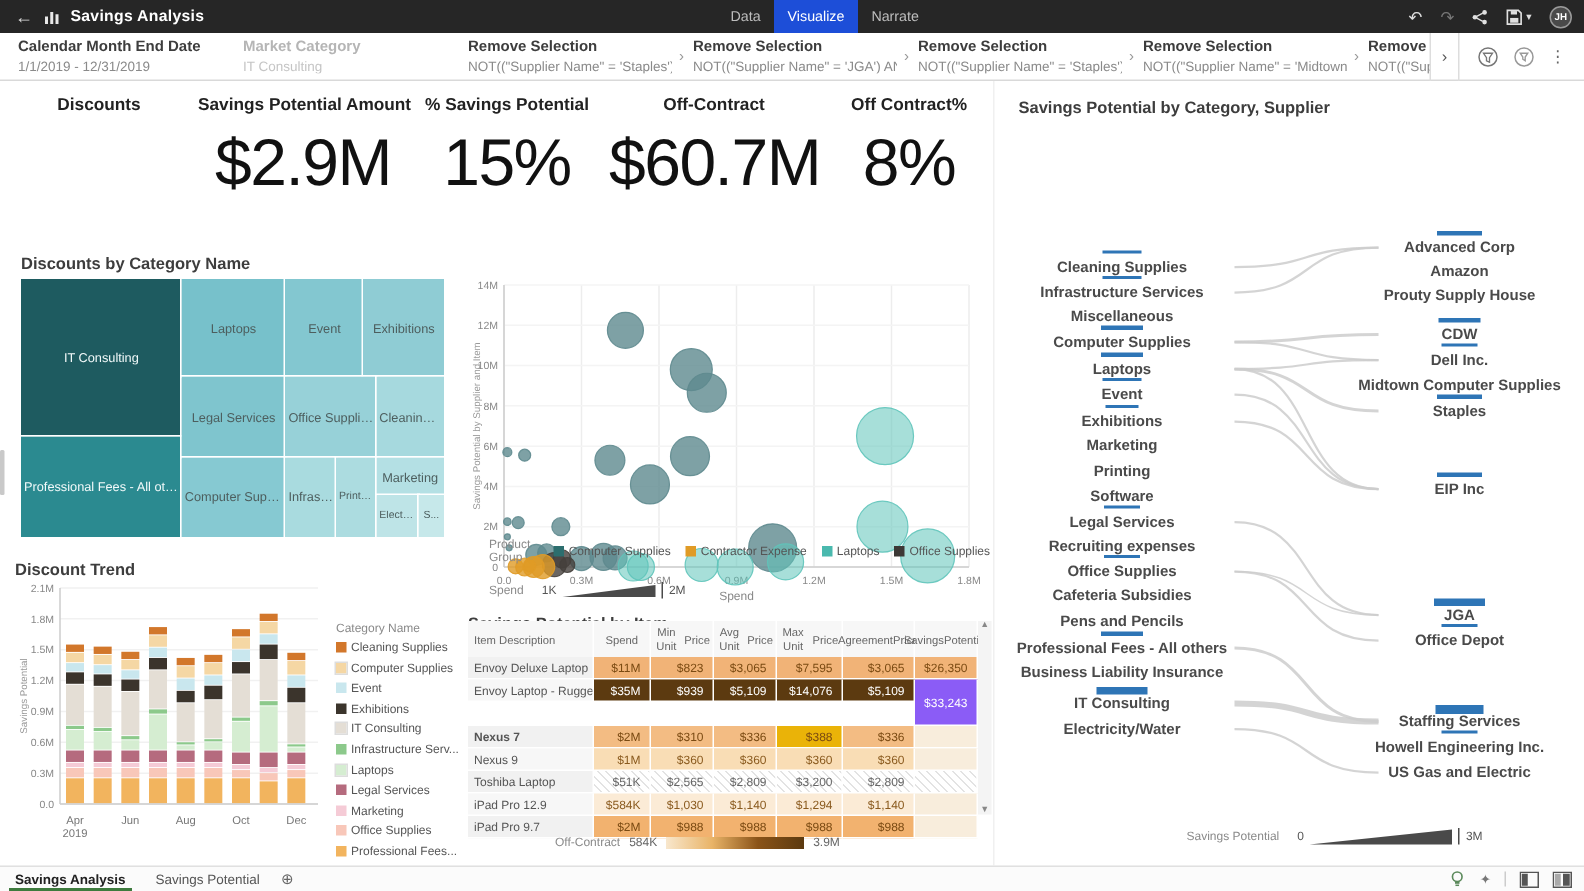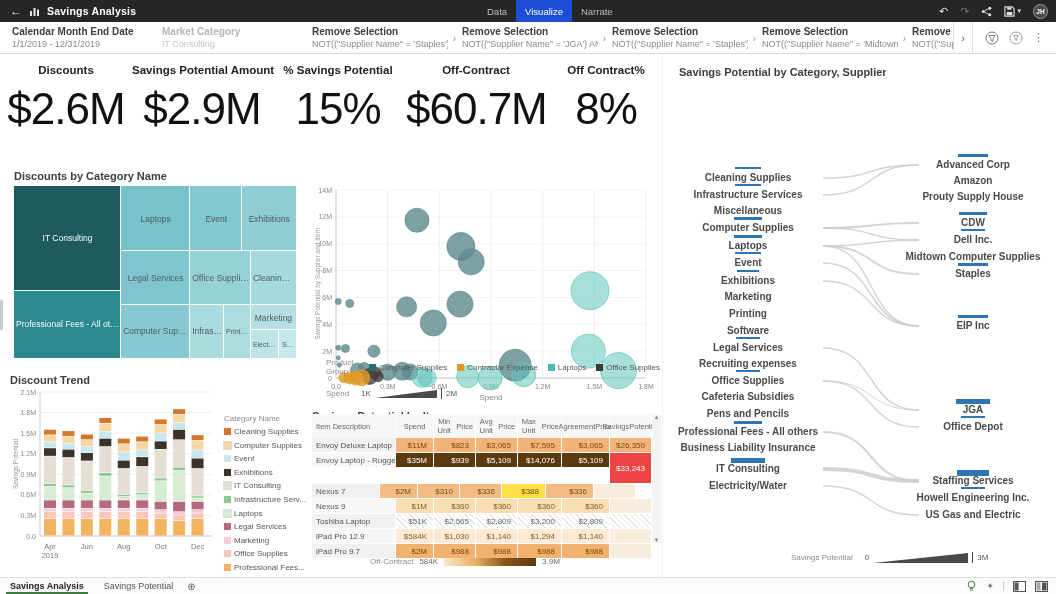--- a/index.html
+++ b/index.html
@@ -162,21 +162,20 @@
         <circle cx="7" cy="7" r="6" fill="none" stroke="#999" stroke-width="1"></circle>
         <path d="M4.5 4.5h5L7.8 7v2.5L6.2 8.5V7z" fill="none" stroke="#999" stroke-width=".9"></path>
       </svg>
     <span class="kebab">⋮</span>
   </div>
 </div>
 
 <div id="kpi-row">
     <div class="kpi" style="left: 0px; top: 64px; width: 132px;">
       <div class="klabel">Discounts</div>
-      <div class="kvalue">$2.6M</div>
     </div>
     <div class="kpi" style="left: 132px; top: 64px; width: 140px;">
       <div class="klabel">Savings Potential Amount</div>
       <div class="kvalue">$2.9M</div>
     </div>
     <div class="kpi" style="left: 272px; top: 64px; width: 132px;">
       <div class="klabel">% Savings Potential</div>
       <div class="kvalue">15%</div>
     </div>
     <div class="kpi" style="left: 406px; top: 64px; width: 140px;">
@@ -638,28 +637,28 @@
           <div class="c" style="width: 48px; height: 15px; background: rgb(241, 179, 119); color: rgb(122, 74, 18);">$3,065</div>
           <div class="c" style="width: 42px; height: 15px; background: rgb(241, 179, 119); color: rgb(122, 74, 18);">$26,350</div>
         </div>
         <div class="tblrow">
           <div class="c item" style="width: 84px; height: 15px; background: rgb(247, 247, 247);">Envoy Laptop - Rugged</div>
           <div class="c" style="width: 38px; height: 15px; background: rgb(92, 58, 16); color: rgb(255, 255, 255);">$35M</div>
           <div class="c" style="width: 42px; height: 15px; background: rgb(92, 58, 16); color: rgb(255, 255, 255);">$939</div>
           <div class="c" style="width: 42px; height: 15px; background: rgb(92, 58, 16); color: rgb(255, 255, 255);">$5,109</div>
           <div class="c" style="width: 44px; height: 15px; background: rgb(92, 58, 16); color: rgb(255, 255, 255);">$14,076</div>
           <div class="c" style="width: 48px; height: 15px; background: rgb(92, 58, 16); color: rgb(255, 255, 255);">$5,109</div>
-          <div class="c" style="width: 42px; height: 31px; background: #ef4444; color: rgb(255, 255, 255);">$33,243</div>
+          <div class="c" style="width: 42px; height: 31px; background: #8b5cf6; color: rgb(255, 255, 255);">$33,243</div>
         </div>
         <div class="tblrow">
-          <div class="c item" style="width: 68px; height: 15px;">Nexus 7</div>
+          <div class="c item" style="width: 84px; height: 15px; font-weight: bold;">Nexus 7</div>
           <div class="c" style="width: 38px; height: 15px; background: rgb(243, 188, 131); color: rgb(122, 74, 18);">$2M</div>
           <div class="c" style="width: 42px; height: 15px; background: rgb(243, 188, 131); color: rgb(122, 74, 18);">$310</div>
           <div class="c" style="width: 42px; height: 15px; background: rgb(243, 188, 131); color: rgb(122, 74, 18);">$336</div>
-          <div class="c" style="width: 44px; height: 15px; background: #fde047; color: rgb(122, 74, 18);">$388</div>
+          <div class="c" style="width: 44px; height: 15px; background: #eab308; color: rgb(122, 74, 18);">$388</div>
           <div class="c" style="width: 48px; height: 15px; background: rgb(243, 188, 131); color: rgb(122, 74, 18);">$336</div>
           <div class="c" style="width: 42px; height: 15px; background: rgb(248, 237, 220);"></div>
         </div>
         <div class="tblrow">
           <div class="c item" style="width: 84px; height: 15px; background: rgb(247, 247, 247);">Nexus 9</div>
           <div class="c" style="width: 38px; height: 15px; background: rgb(249, 221, 181); color: rgb(138, 90, 30);">$1M</div>
           <div class="c" style="width: 42px; height: 15px; background: rgb(249, 221, 181); color: rgb(138, 90, 30);">$360</div>
           <div class="c" style="width: 42px; height: 15px; background: rgb(249, 221, 181); color: rgb(138, 90, 30);">$360</div>
           <div class="c" style="width: 44px; height: 15px; background: rgb(249, 221, 181); color: rgb(138, 90, 30);">$360</div>
           <div class="c" style="width: 48px; height: 15px; background: rgb(249, 221, 181); color: rgb(138, 90, 30);">$360</div>

